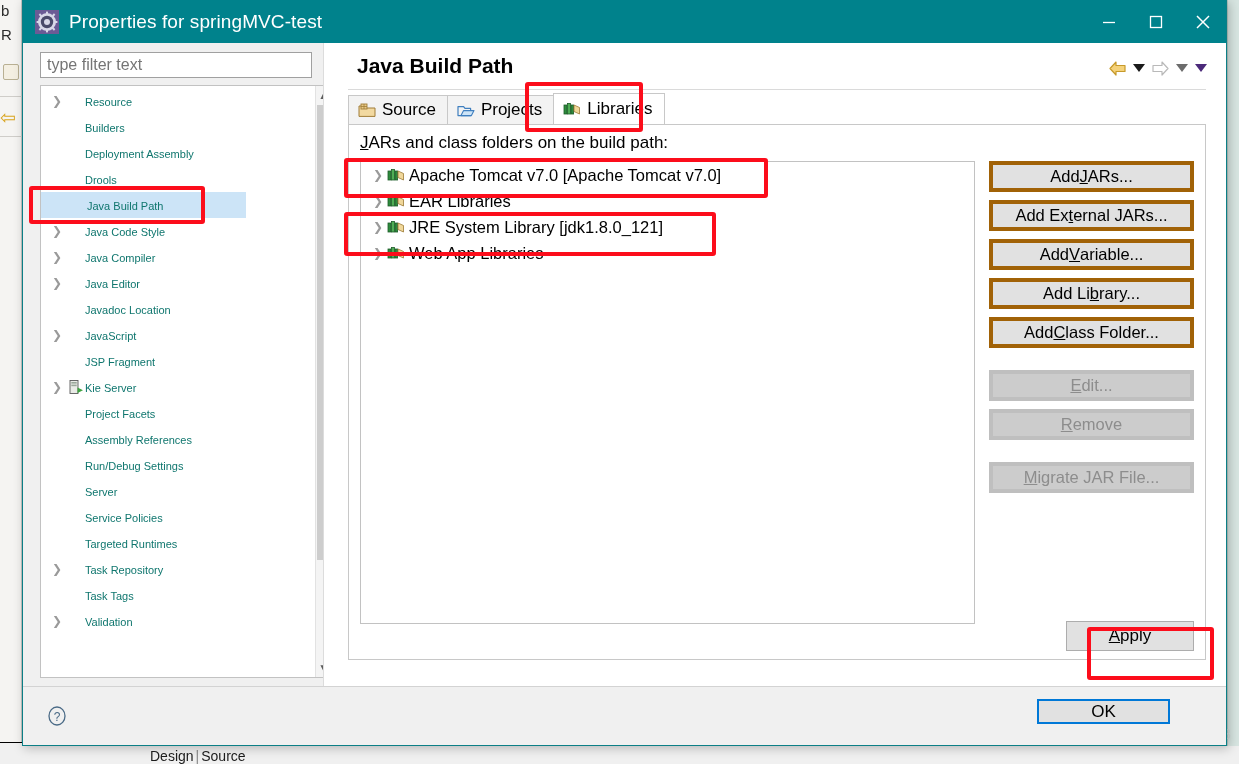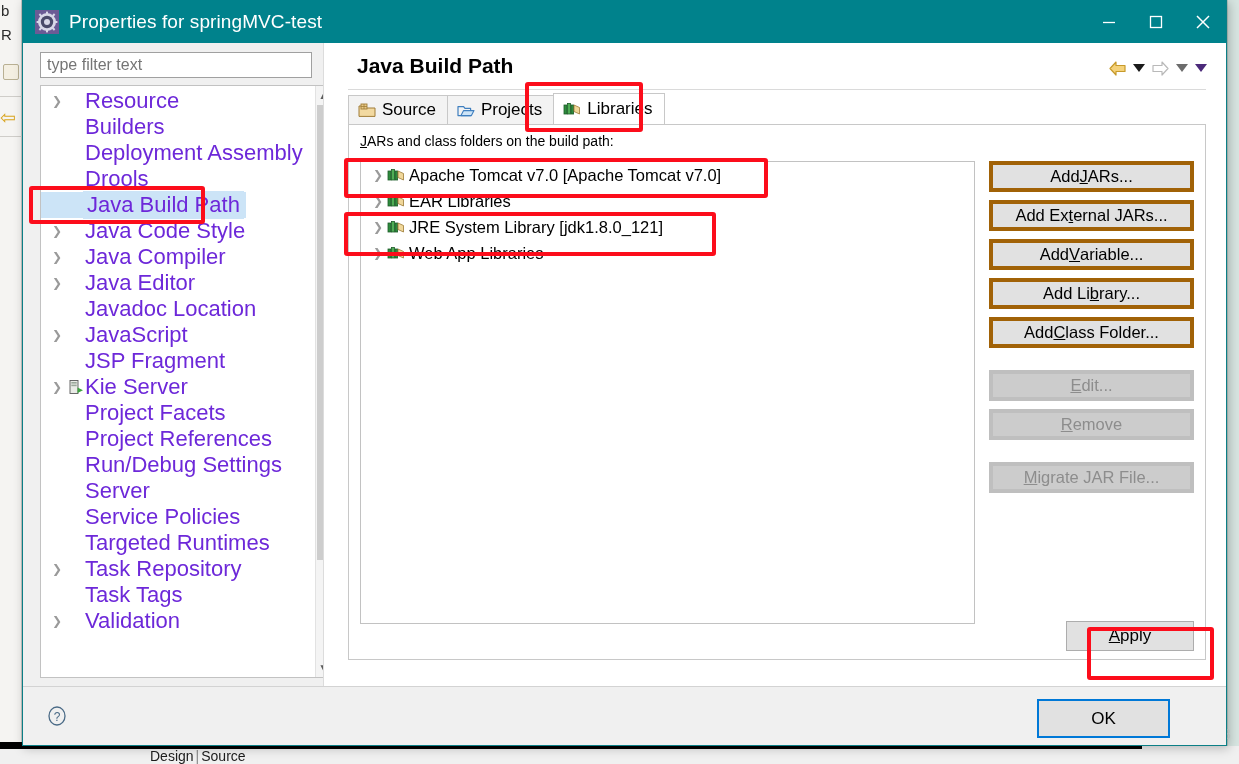--- a/index.html
+++ b/index.html
@@ -44,21 +44,21 @@
     position: absolute; left: 0; top: 136px; width: 22px; height: 1px; background: #cfcdc9;
   }
   #bg-right-strip {
     position: absolute; right: 0; top: 0; width: 12px; height: 746px;
     background: #d7e5e1;
     border-left: 1px solid #b7c9c5;
   }
   #bg-bottom-area {
     position: absolute; left: 0; bottom: 0; width: 1142px; height: 22px;
     background: #f0f0f0;
-    border-top: 7px solid #000000;
+    border-top: 1px solid #000000;
   }
   #bg-editor-tabs {
     position: absolute; left: 150px; bottom: 0px;
     font-size: 14px; color: #1c1c1c; white-space: nowrap;
     font-family: "Liberation Sans", sans-serif;
   }
   #bg-editor-tabs .tabsep { color: #8a8a8a; padding: 0 2px; }
   #watermark {
     position: absolute; right: 8px; bottom: 22px;
     font-size: 14px; color: #cfd9d7; letter-spacing: 0.2px;
@@ -139,21 +139,21 @@
     padding-left: 6px; white-space: nowrap; cursor: default;
   }
   .tree-arrow {
     width: 20px; flex: none; text-align: center;
     color: #9a9a9a; font-size: 12px; line-height: 12px;
   }
   .tree-ico {
     width: 18px; flex: none; display: flex; align-items: center; justify-content: center;
   }
   .tree-label {
-    font-size: 22px; color: #6d28d9;
+    font-size: 11px; color: #0f766e;
     font-family: "Liberation Sans", sans-serif;
   }
   .tree-item.selected .tree-label-wrap {
     background: #cce4f7;
     padding: 1px 4px;
     margin-left: -2px;
   }
   .tree-item.selected { background: linear-gradient(to right, #cce4f7 0, #cce4f7 205px, #ffffff 205px); }
 
   
@@ -225,21 +225,21 @@
 
   
   #lib-pane {
     position: absolute; left: 24px; top: 82px;
     width: 858px; height: 535px;
     background: #ffffff;
     border: 1px solid #c8c8c8; border-top: none;
   }
   #lib-caption {
     position: absolute; left: 11px; top: 8px;
-    font-size: 14px; color: #000;
+    font-size: 17px; color: #000;
     font-family: "Liberation Sans", sans-serif;
   }
   #lib-caption u { text-decoration: underline; }
   #lib-tree {
     position: absolute; left: 11px; top: 36px;
     width: 615px; height: 463px;
     border: 1px solid #c2c2c2; background: #ffffff;
     overflow: hidden;
   }
   .lib-item {
@@ -290,21 +290,21 @@
   }
   #help-icon {
     position: absolute; left: 22px; top: 17px;
     width: 24px; height: 24px; cursor: default;
   }
   #footer-buttons {
     position: absolute; right: 56px; top: 12px;
     display: flex; gap: 14px;
   }
   .footer-btn {
-    width: 133px; height: 39px;
+    width: 133px; height: 25px;
     background: #e1e1e1; border: 1px solid #adadad;
     display: flex; align-items: center; justify-content: center;
     font-size: 17px; color: #000; cursor: default;
     font-family: "Liberation Sans", sans-serif;
   }
   .footer-btn.default { border: 2px solid #0078d7; }
 
   
   .annot {
     position: absolute;
@@ -461,21 +461,21 @@
               <span class="tree-label-wrap"><span class="tree-label">Kie Server</span></span>
             </div>
             <div class="tree-item">
               <span class="tree-arrow"></span>
               <span class="tree-ico"></span>
               <span class="tree-label-wrap"><span class="tree-label">Project Facets</span></span>
             </div>
             <div class="tree-item">
               <span class="tree-arrow"></span>
               <span class="tree-ico"></span>
-              <span class="tree-label-wrap"><span class="tree-label">Project References</span></span>
+              <span class="tree-label-wrap"><span class="tree-label">Assembly References</span></span>
             </div>
             <div class="tree-item">
               <span class="tree-arrow"></span>
               <span class="tree-ico"></span>
               <span class="tree-label-wrap"><span class="tree-label">Run/Debug Settings</span></span>
             </div>
             <div class="tree-item">
               <span class="tree-arrow"></span>
               <span class="tree-ico"></span>
               <span class="tree-label-wrap"><span class="tree-label">Server</span></span>

